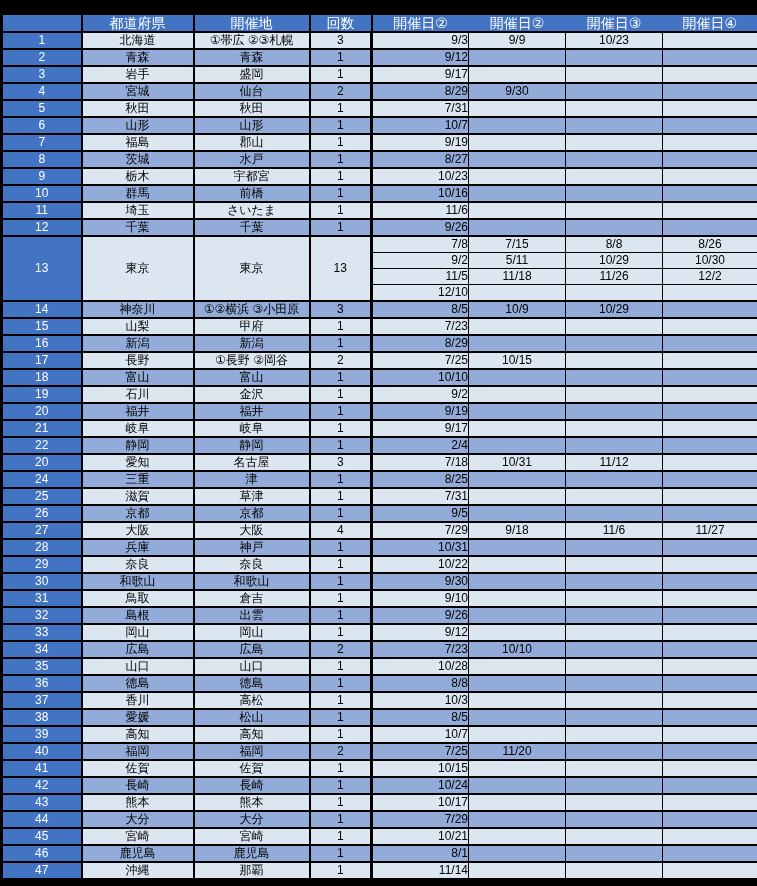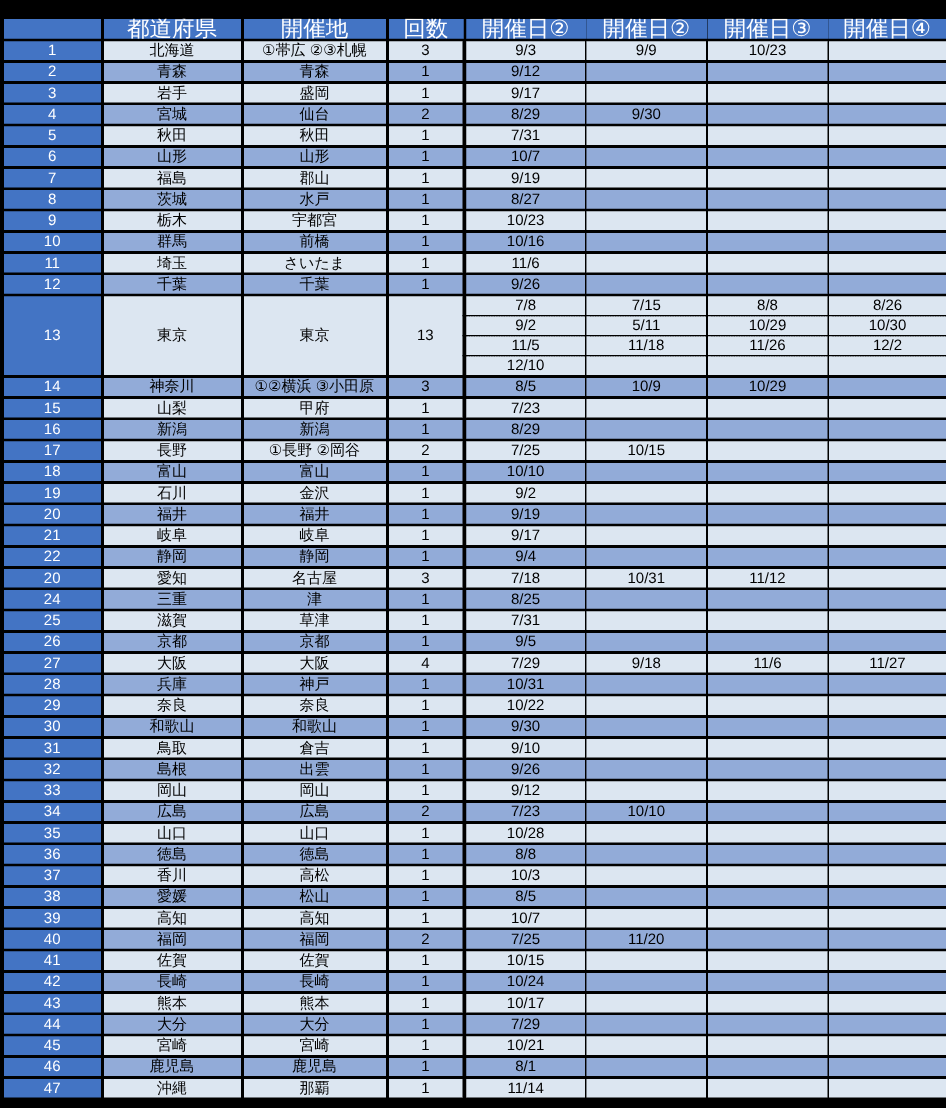--- a/index.html
+++ b/index.html
@@ -31,37 +31,37 @@
     font-size: 12px;
     text-align: center;
     vertical-align: middle;
     white-space: nowrap;
     overflow: hidden;
   }
   thead th {
     background: var(--header-bg, #4374c4);
     color: var(--header-text, #fff);
     font-weight: normal;
-    font-size: 18px;
+    font-size: 14px;
     height: 16px;
   }
   thead th.dsep { border-left-style: hidden; }
   td.idx {
     background: var(--index-bg, #4374c4);
     color: var(--header-text, #fff);
   }
   tr.light td.pref, tr.light td.venue, tr.light td.count, tr.light td.date {
     background: var(--row-light, #dce6f1);
   }
   tr.mid td.pref, tr.mid td.venue, tr.mid td.count, tr.mid td.date {
     background: var(--row-medium, #92abd8);
   }
   td.count { border-right-width: 3px; }
   td.date  { border-left-width: 1px; border-right-width: 1px; }
-  td.d0    { border-left-width: 3px; }
+  td.d0    { border-left-width: 3px; text-align: right; }
   tr.tokyo td.date { border-top: 1px dotted var(--border, #000); border-bottom: 1px dotted var(--border, #000); }
   td { color: #000; }
 </style>
 </head>
 <body style="background: rgb(0, 0, 0);">
 
 <div id="stage">
   <table>
     <colgroup>
       <col style="width:80px">
@@ -312,21 +312,21 @@
           <td class="date d0">9/17</td>
           <td class="date d1"></td>
           <td class="date d2"></td>
           <td class="date d3"></td>
         </tr>
         <tr class="mid">
           <td class="idx">22</td>
           <td class="pref">静岡</td>
           <td class="venue">静岡</td>
           <td class="count">1</td>
-          <td class="date d0">9/4</td>
+          <td class="date d0">2/4</td>
           <td class="date d1"></td>
           <td class="date d2"></td>
           <td class="date d3"></td>
         </tr>
         <tr class="light">
           <td class="idx">20</td>
           <td class="pref">愛知</td>
           <td class="venue">名古屋</td>
           <td class="count">3</td>
           <td class="date d0">7/18</td>

